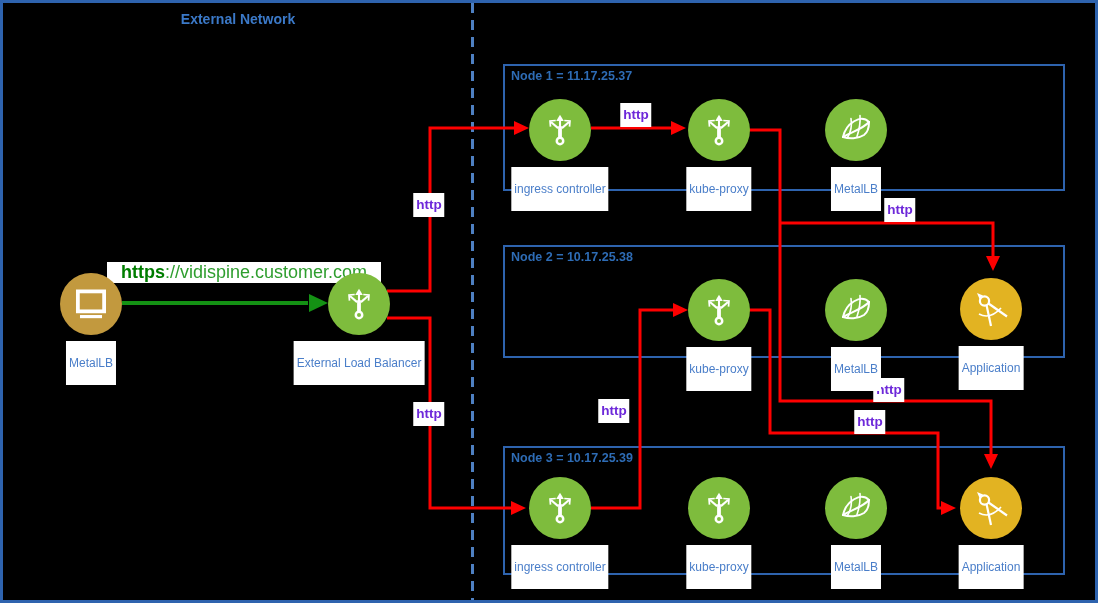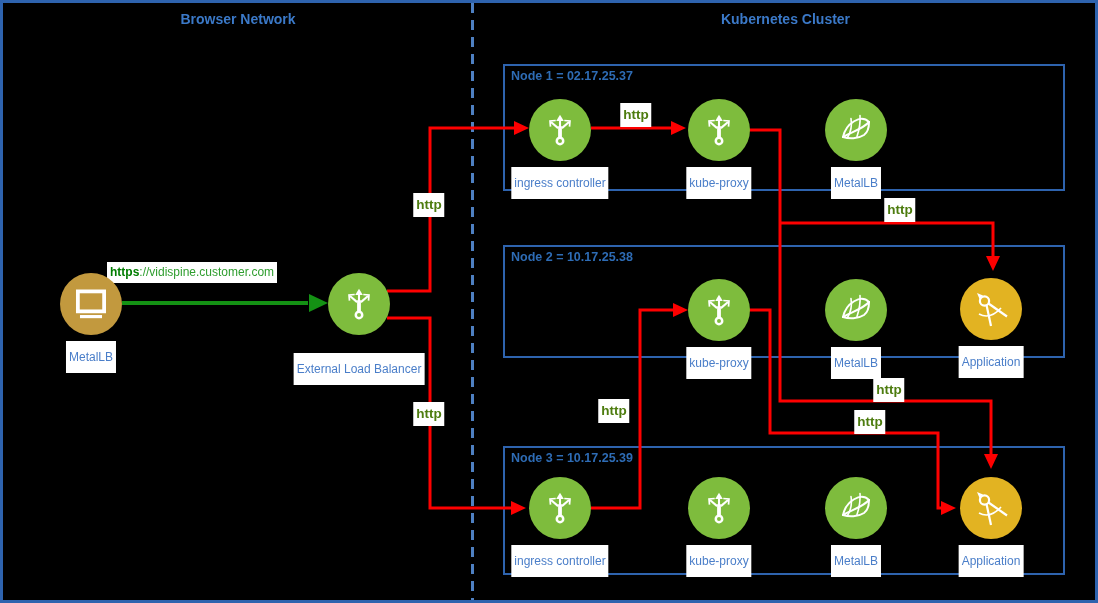--- a/index.html
+++ b/index.html
@@ -11,39 +11,38 @@
   .node-title{position:absolute;left:6px;top:3px;font-weight:bold;font-size:12.5px;color:#2e6cb5;white-space:nowrap;}
   .dash{position:absolute;left:468px;top:0;width:3px;height:603px;
         background:repeating-linear-gradient(180deg,#4e80c2 0 10px,transparent 10px 17px);}
   .lines{position:absolute;left:0;top:0;pointer-events:none;}
   .circle{position:absolute;width:62px;height:62px;border-radius:50%;
           display:flex;align-items:center;justify-content:center;}
   .green{background:#7ebc3d;}
   .gold{background:#e2b322;}
   .bronze{background:#c2993e;}
   .chip{position:absolute;background:#fff;color:#4a7ec9;font-size:12px;line-height:14px;
-        padding:9px 3px;transform:translateX(-50%);white-space:nowrap;}
-  .http{position:absolute;background:#fff;color:#4d7c0f;font-weight:bold;font-size:13.5px;
+        padding:15px 3px;transform:translateX(-50%);white-space:nowrap;}
+  .http{position:absolute;background:#fff;color:#6d28d9;font-weight:bold;font-size:13.5px;
         line-height:16px;padding:4px 3px;transform:translate(-50%,-50%);}
-  .url{position:absolute;left:104px;top:259px;background:#fff;font-size:12px;line-height:19px;
-       padding:1px 3px;color:#2f9e2f;white-space:nowrap;}
+  .url{position:absolute;left:104px;top:259px;background:#fff;font-size:18px;line-height:19px;
+       padding:1px 14px;color:#2f9e2f;white-space:nowrap;}
   .url b{color:#007d00;}
 </style>
 </head>
 <body>
 
 <div class="stage">
 
-  <div class="sec-title" style="left:0;width:470px;">Browser Network</div>
-  <div class="sec-title" style="left:470px;width:625px;">Kubernetes Cluster</div>
+  <div class="sec-title" style="left:0;width:470px;">External Network</div>
 
   <div class="dash"></div>
 
   <div class="node" style="left:500px;top:61px;width:562px;height:127px;">
-    <div class="node-title">Node 1 = 02.17.25.37</div>
+    <div class="node-title">Node 1 = 11.17.25.37</div>
   </div>
   <div class="node" style="left:500px;top:242px;width:562px;height:113px;">
     <div class="node-title">Node 2 = 10.17.25.38</div>
   </div>
   <div class="node" style="left:500px;top:443px;width:562px;height:129px;padding-left:45px;">
     <div class="node-title">Node 3 = 10.17.25.39</div>
   </div>
 
   <svg class="lines" width="1098" height="603">
     <g stroke="#fe0000" stroke-width="3" fill="none">
@@ -94,21 +93,21 @@
           <circle cx="20" cy="31.5" r="3.4" stroke-width="2.6"></circle>
           <path d="M20,28 V16" stroke-width="4"></path>
           <path d="M20,17 V9" stroke-width="2.2"></path>
           <path d="M18,18 L10.5,11.5 M22,18 L29.5,11.5" stroke-width="2.2"></path>
           <path d="M10,16.5 L9.5,10.5 L15.5,10" stroke-width="1.8"></path>
           <path d="M24.5,10 L30.5,10.5 L30,16.5" stroke-width="1.8"></path>
         </g>
       <polygon points="20,4 16,10.5 24,10.5" fill="#fff"></polygon>
     </svg>
   </div>
-  <div class="chip" style="left:356px;top:350px;text-align:center;">External Load Balancer</div>
+  <div class="chip" style="left:356px;top:338px;text-align:center;">External Load Balancer</div>
 
   <div class="circle green" style="left:526px;top:96px;">
     <svg viewBox="0 0 40 40" width="38" height="38">
       <g stroke="#fff" fill="none">
           <circle cx="20" cy="31.5" r="3.4" stroke-width="2.6"></circle>
           <path d="M20,28 V16" stroke-width="4"></path>
           <path d="M20,17 V9" stroke-width="2.2"></path>
           <path d="M18,18 L10.5,11.5 M22,18 L29.5,11.5" stroke-width="2.2"></path>
           <path d="M10,16.5 L9.5,10.5 L15.5,10" stroke-width="1.8"></path>
           <path d="M24.5,10 L30.5,10.5 L30,16.5" stroke-width="1.8"></path>

